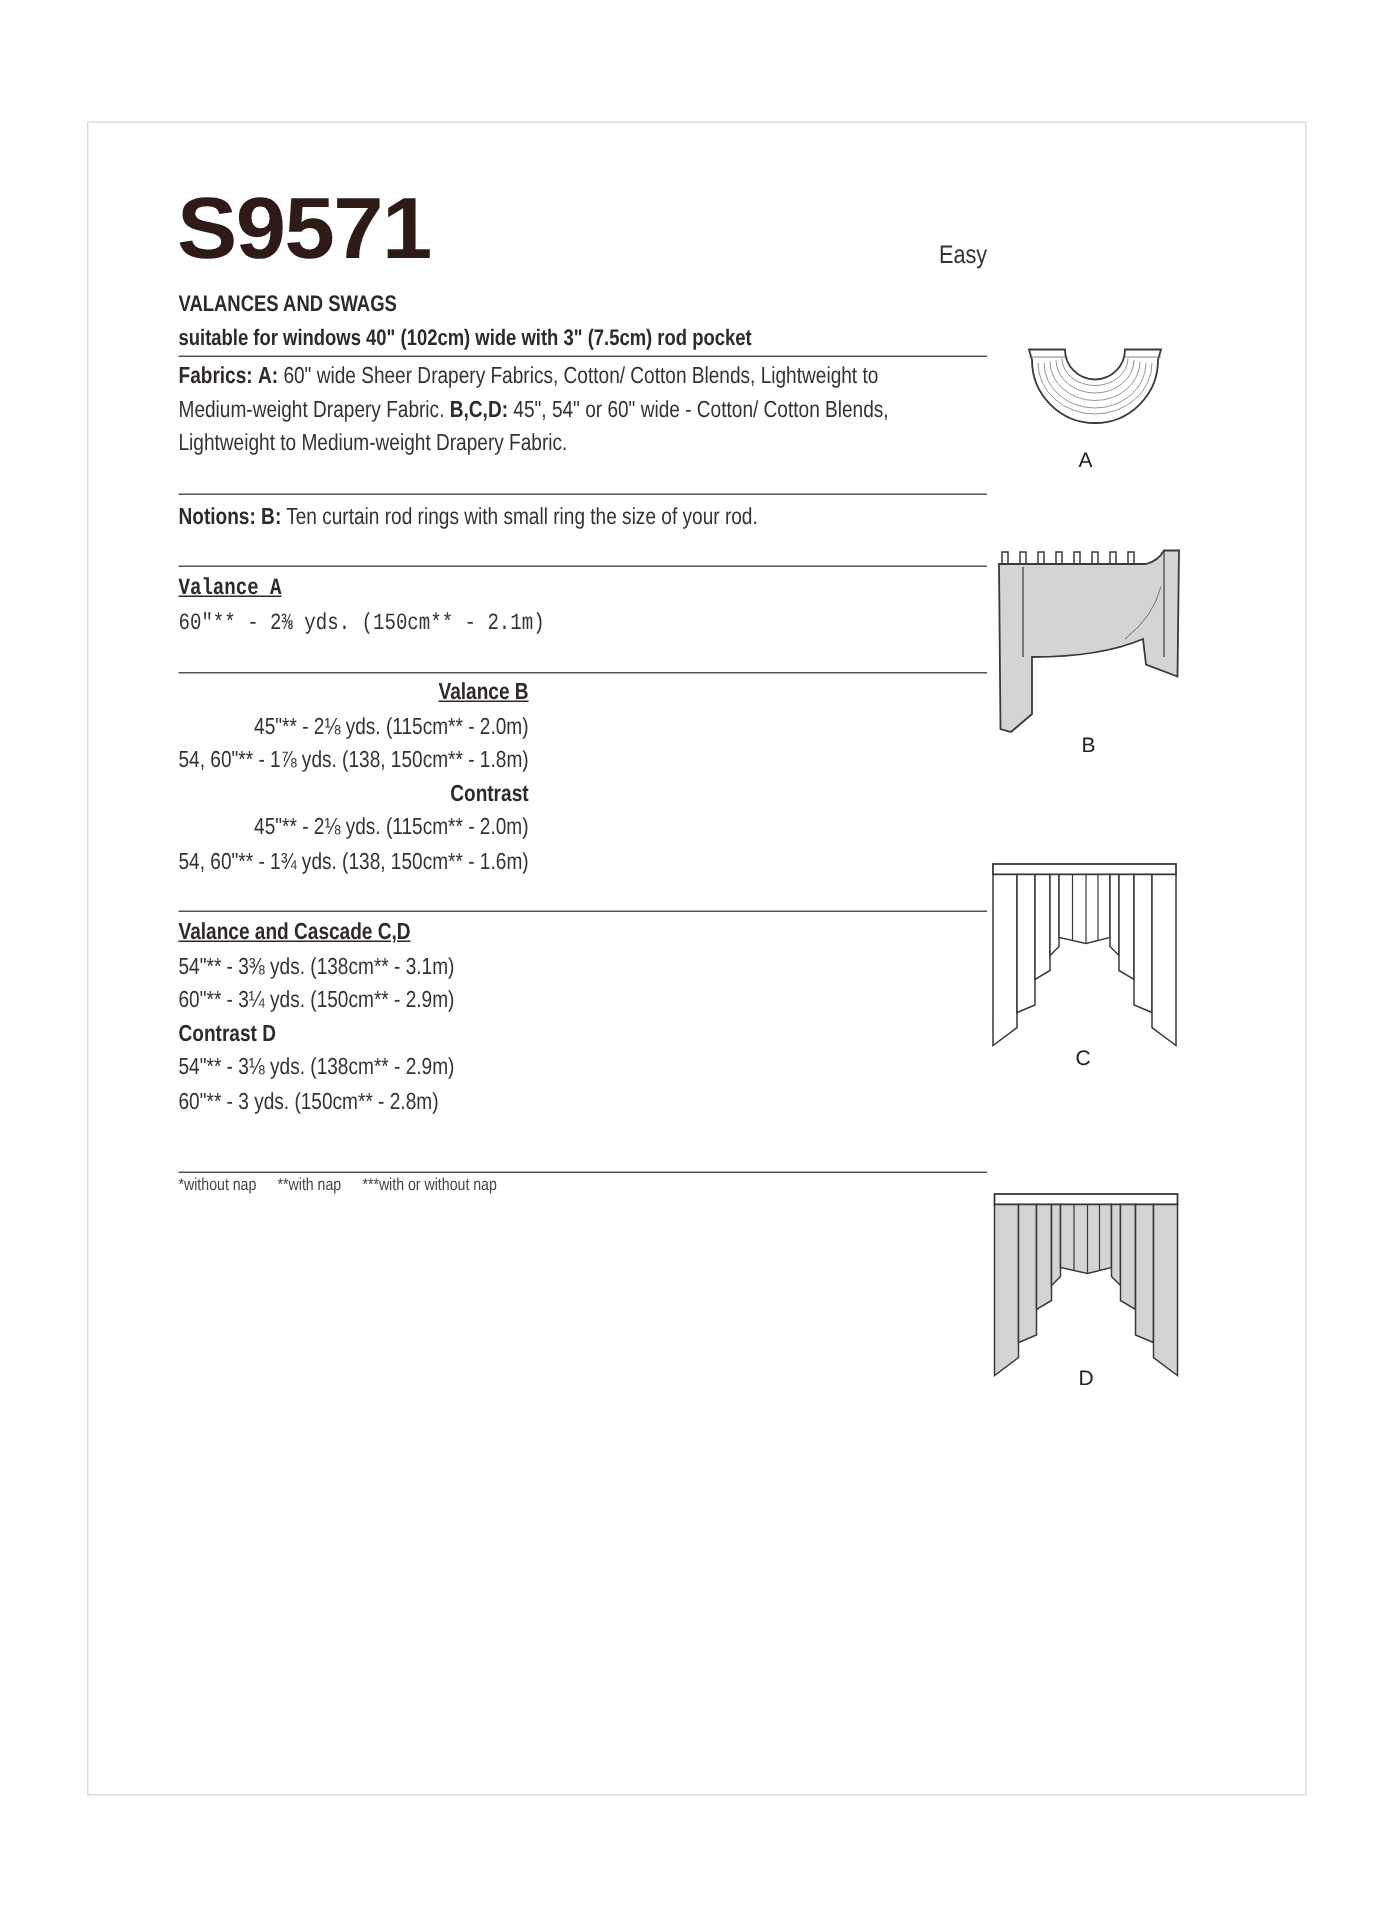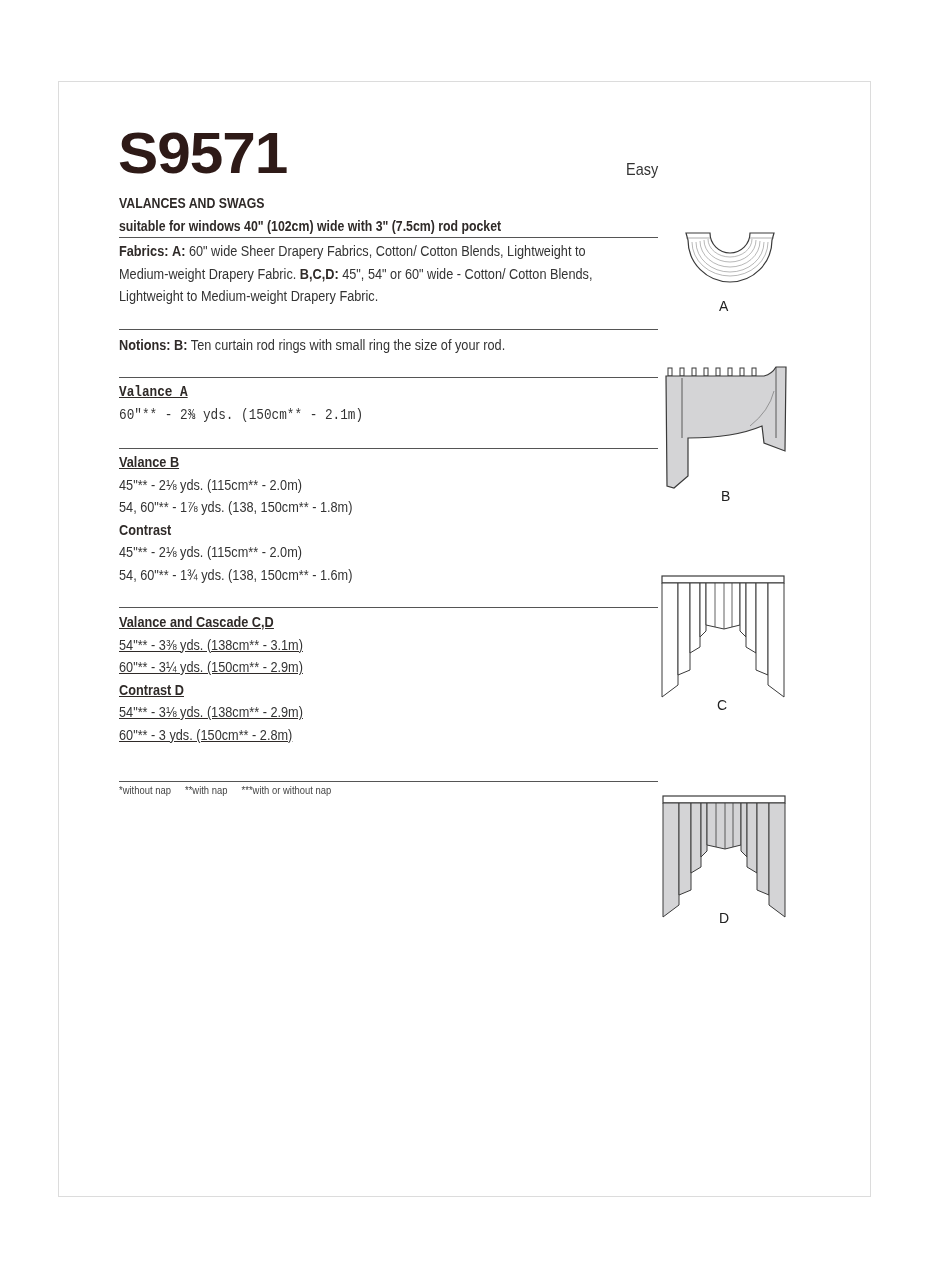--- a/index.html
+++ b/index.html
@@ -50,31 +50,31 @@
   <b>Notions:</b> <b>B:</b> <span>Ten curtain rod rings with small ring the size of your rod.</span>
 </div>
 <div class="rule" style="top:377px;"></div>
 
 <div class="abs section" style="top:381px;font-family:Liberation Mono, monospace;">
   <div class="sec-head cond">Valance A</div>
   <div class="line cond">60"** - 2⅜ yds. (150cm** - 2.1m)</div>
 </div>
 <div class="rule" style="top:448px;"></div>
 
-<div class="abs section" style="top:451px;">
+<div class="abs section" style="top:451px;text-align:right;">
   <div class="sec-head cond">Valance B</div>
   <div class="line cond">45"** - 2⅛ yds. (115cm** - 2.0m)</div>
   <div class="line cond">54, 60"** - 1⅞ yds. (138, 150cm** - 1.8m)</div>
   <div class="sub-head cond">Contrast</div>
   <div class="line cond">45"** - 2⅛ yds. (115cm** - 2.0m)</div>
   <div class="line cond">54, 60"** - 1¾ yds. (138, 150cm** - 1.6m)</div>
 </div>
 <div class="rule" style="top:607px;"></div>
 
-<div class="abs section" style="top:611px;text-decoration:underline;">
+<div class="abs section" style="top:611px;">
   <div class="sec-head cond">Valance and Cascade C,D</div>
   <div class="line cond">54"** - 3⅜ yds. (138cm** - 3.1m)</div>
   <div class="line cond">60"** - 3¼ yds. (150cm** - 2.9m)</div>
   <div class="sub-head cond">Contrast D</div>
   <div class="line cond">54"** - 3⅛ yds. (138cm** - 2.9m)</div>
   <div class="line cond">60"** - 3 yds. (150cm** - 2.8m)</div>
 </div>
 <div class="rule" style="top:781px;"></div>
 
 <div class="abs footnote cond">

